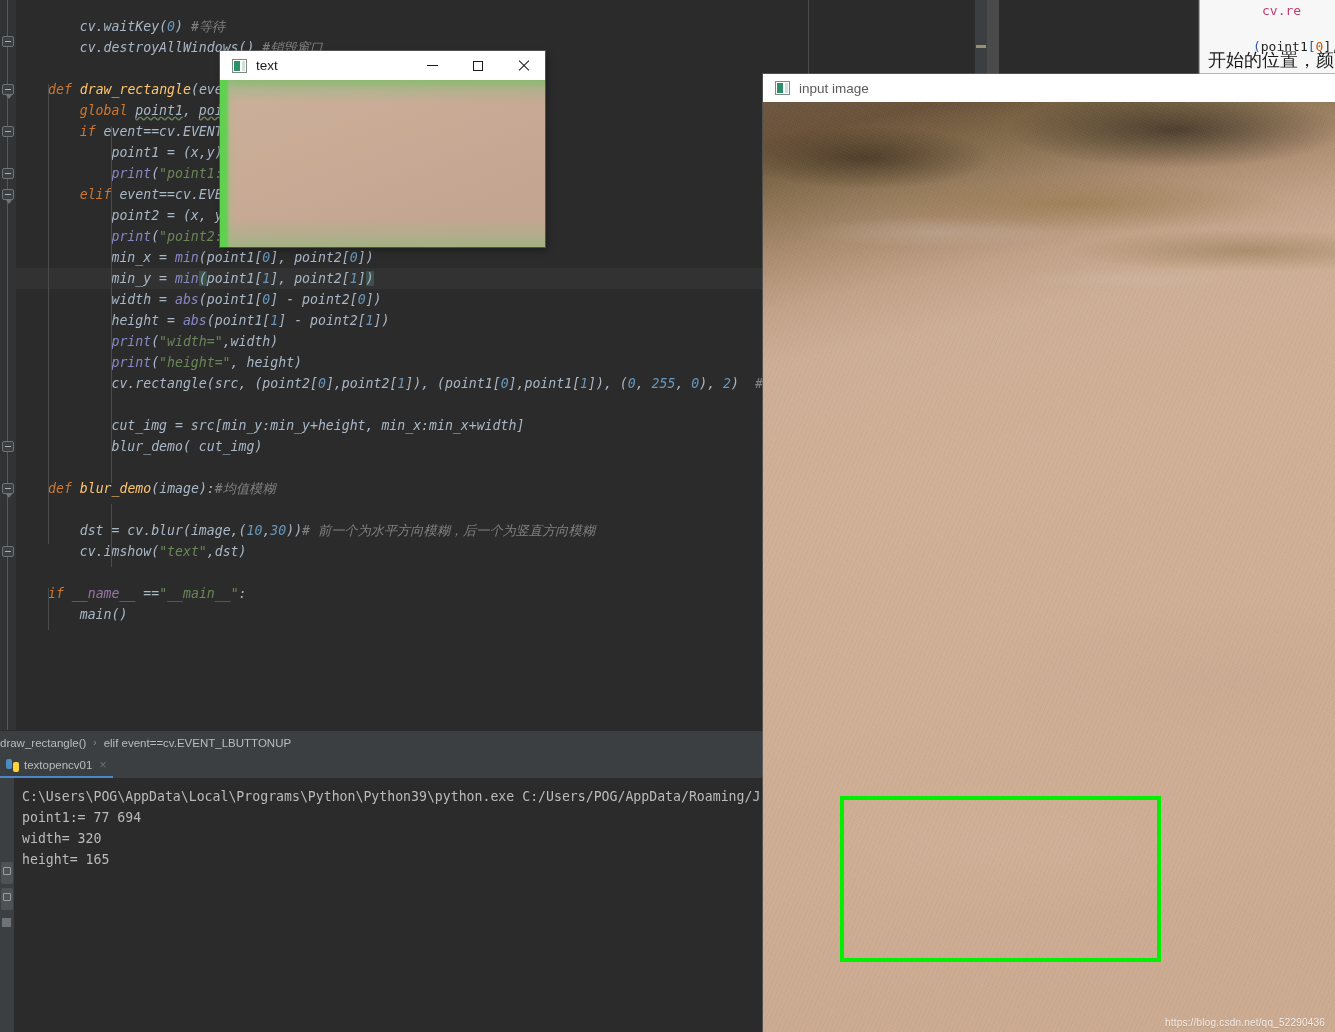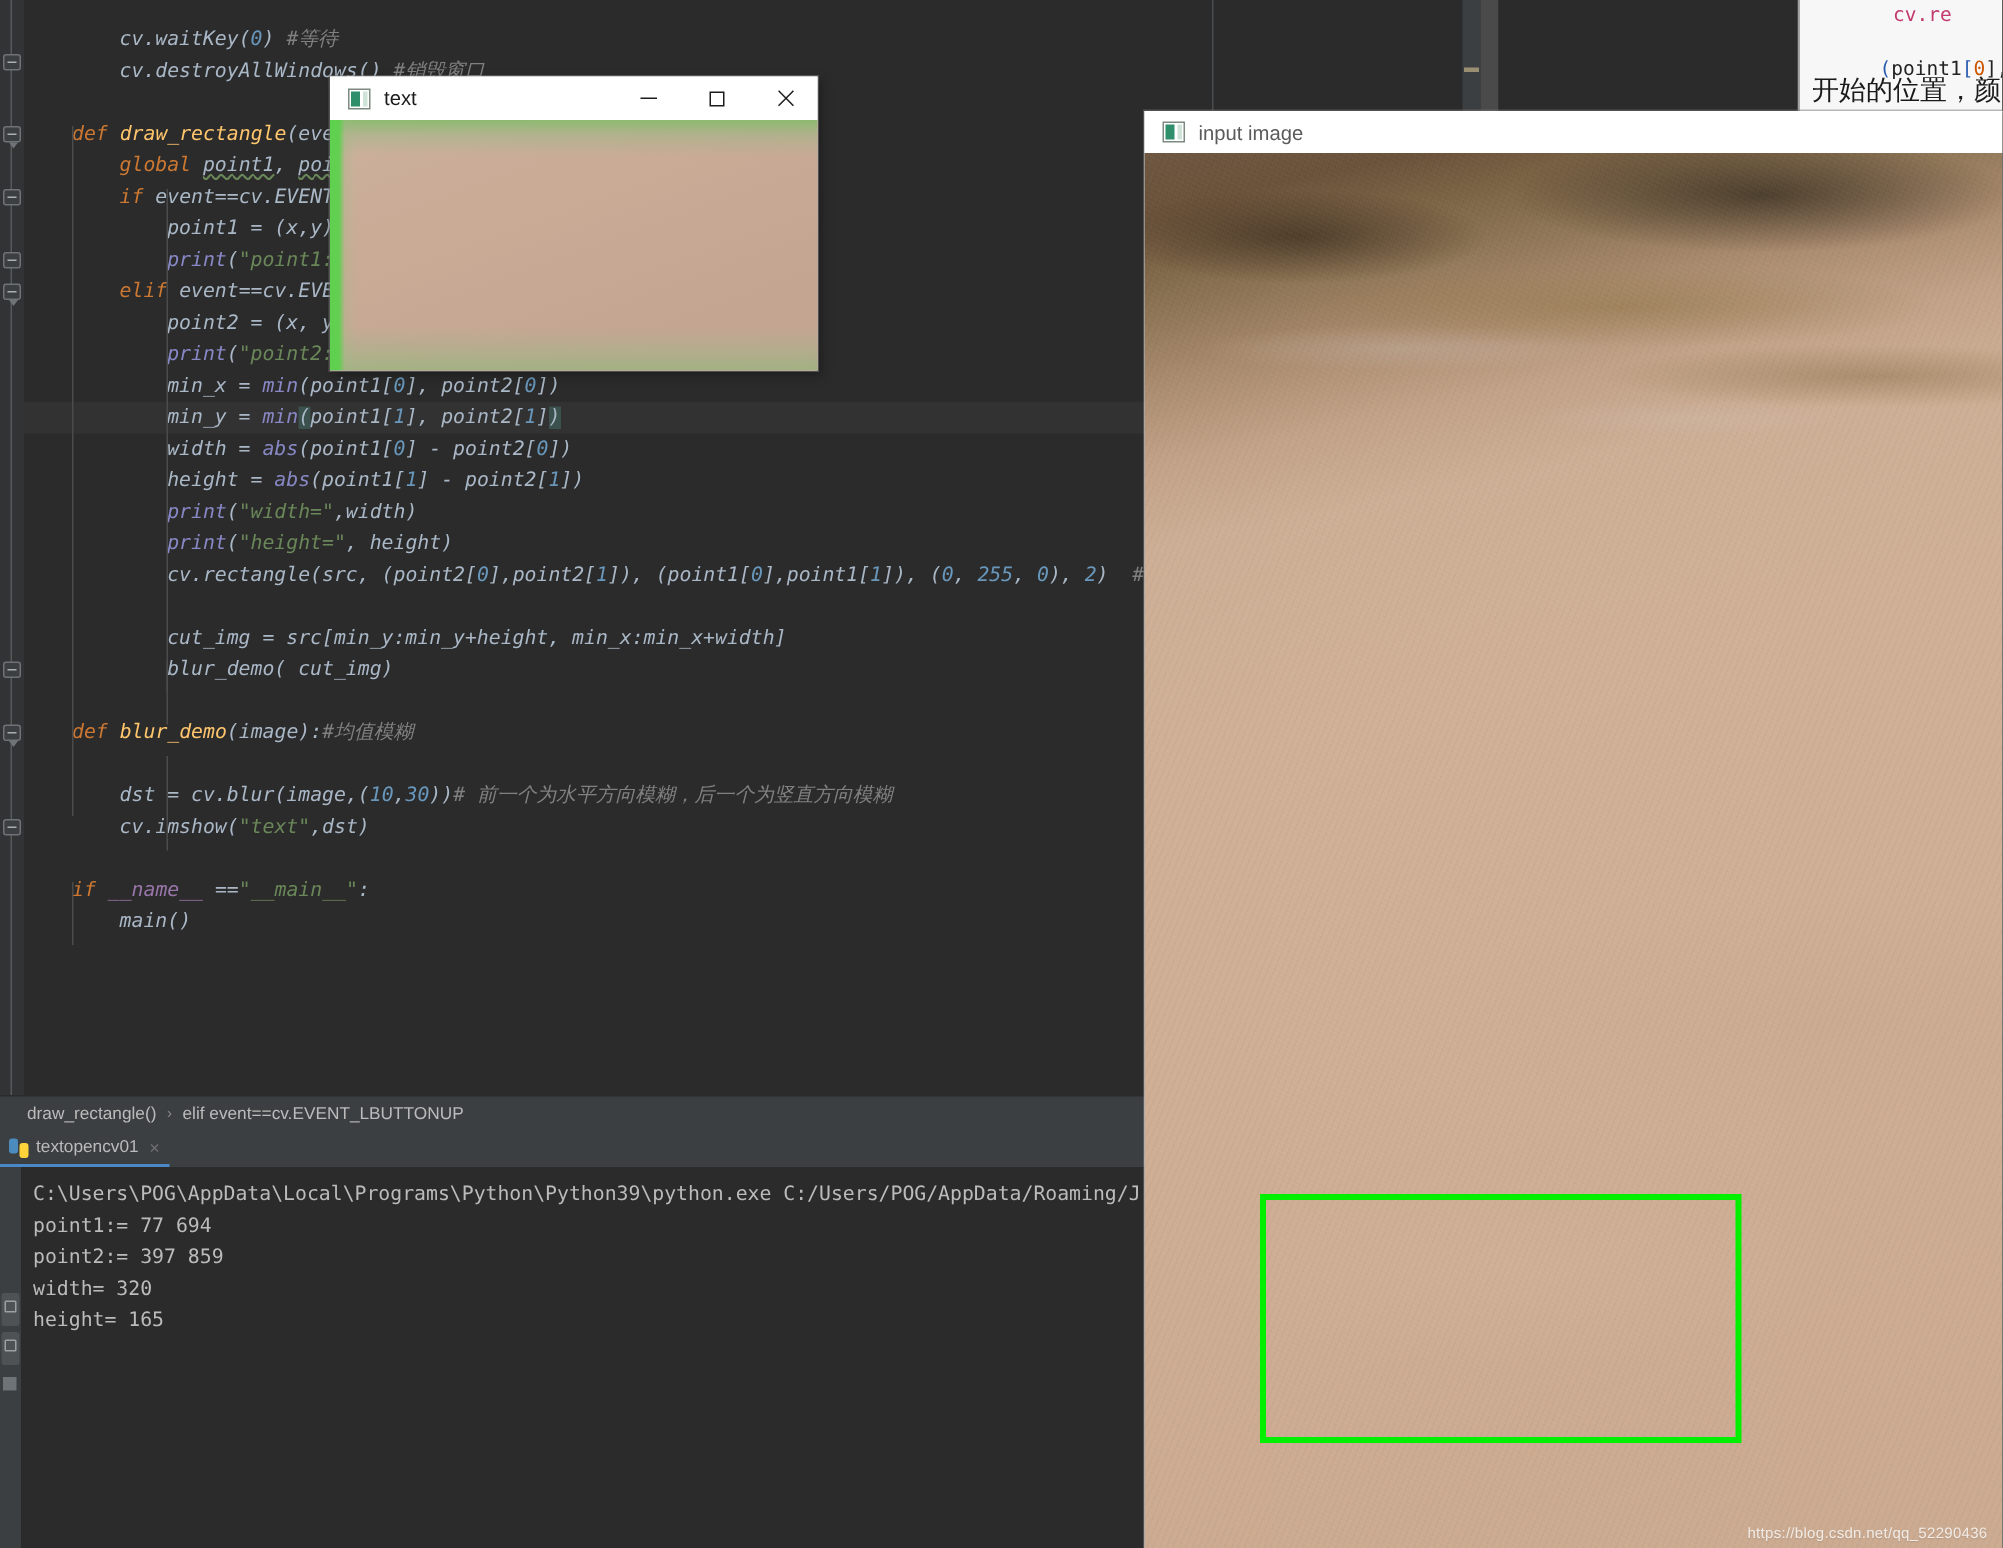--- a/index.html
+++ b/index.html
@@ -68,21 +68,21 @@
   .pv   { color: #9876aa; }
   .id   { color: #a9b7c6; }
   .brk  { color: #a9b7c6; }
   .warn { text-decoration: underline wavy #6a8759; text-decoration-skip-ink: none; }
   .matchp { background: #3b514d; }
 
   
   .breadcrumb {
     position: absolute; left: 0; top: 730px; width: 765px; height: 24px;
     background: #3c3f41; border-top: 1px solid #2b2b2b;
-    display: flex; align-items: center; padding-left: 18px;
+    display: flex; align-items: center; 
     font-family: "Liberation Sans", sans-serif; font-size: 11.5px; color: #bbbbbb;
   }
   .bc-sep { margin: 0 7px; color: #888; font-size: 10px; }
 
   
   .runwin {
     position: absolute; left: 0; top: 754px; width: 765px; height: 278px;
     background: #8b5cf6;
   }
   .run-tabs {
@@ -334,21 +334,21 @@
       <div class="run-sidebar">
         <div class="rs-btn" style="top:84px">
           <span class="rs-glyph"></span>
         </div>
         <div class="rs-btn" style="top:110px">
           <span class="rs-glyph"></span>
         </div>
         <div class="rs-small" style="top:140px"></div>
       </div>
 
-      <div class="console" id="console-out"><div>C:\Users\POG\AppData\Local\Programs\Python\Python39\python.exe C:/Users/POG/AppData/Roaming/J</div><div>point1:= 77 694</div><div>point2:= 397 859</div><div>width= 320</div><div>height= 165</div></div>
+      <div class="console" id="console-out"><div>C:\Users\POG\AppData\Local\Programs\Python\Python39\python.exe C:/Users/POG/AppData/Roaming/J</div><div>point1:= 77 694</div><div>width= 320</div><div>height= 165</div></div>
     </div>
 
     <div class="right-dark"></div>
     <div class="vline" style="left:808px"></div>
     <div class="scroll-strip"></div>
     <div class="scroll-thumb"></div>
     <div class="right-dark-2"></div>
     <div class="right-gap"></div>
     <div class="vline" style="left:1198px"></div>
   </div>

